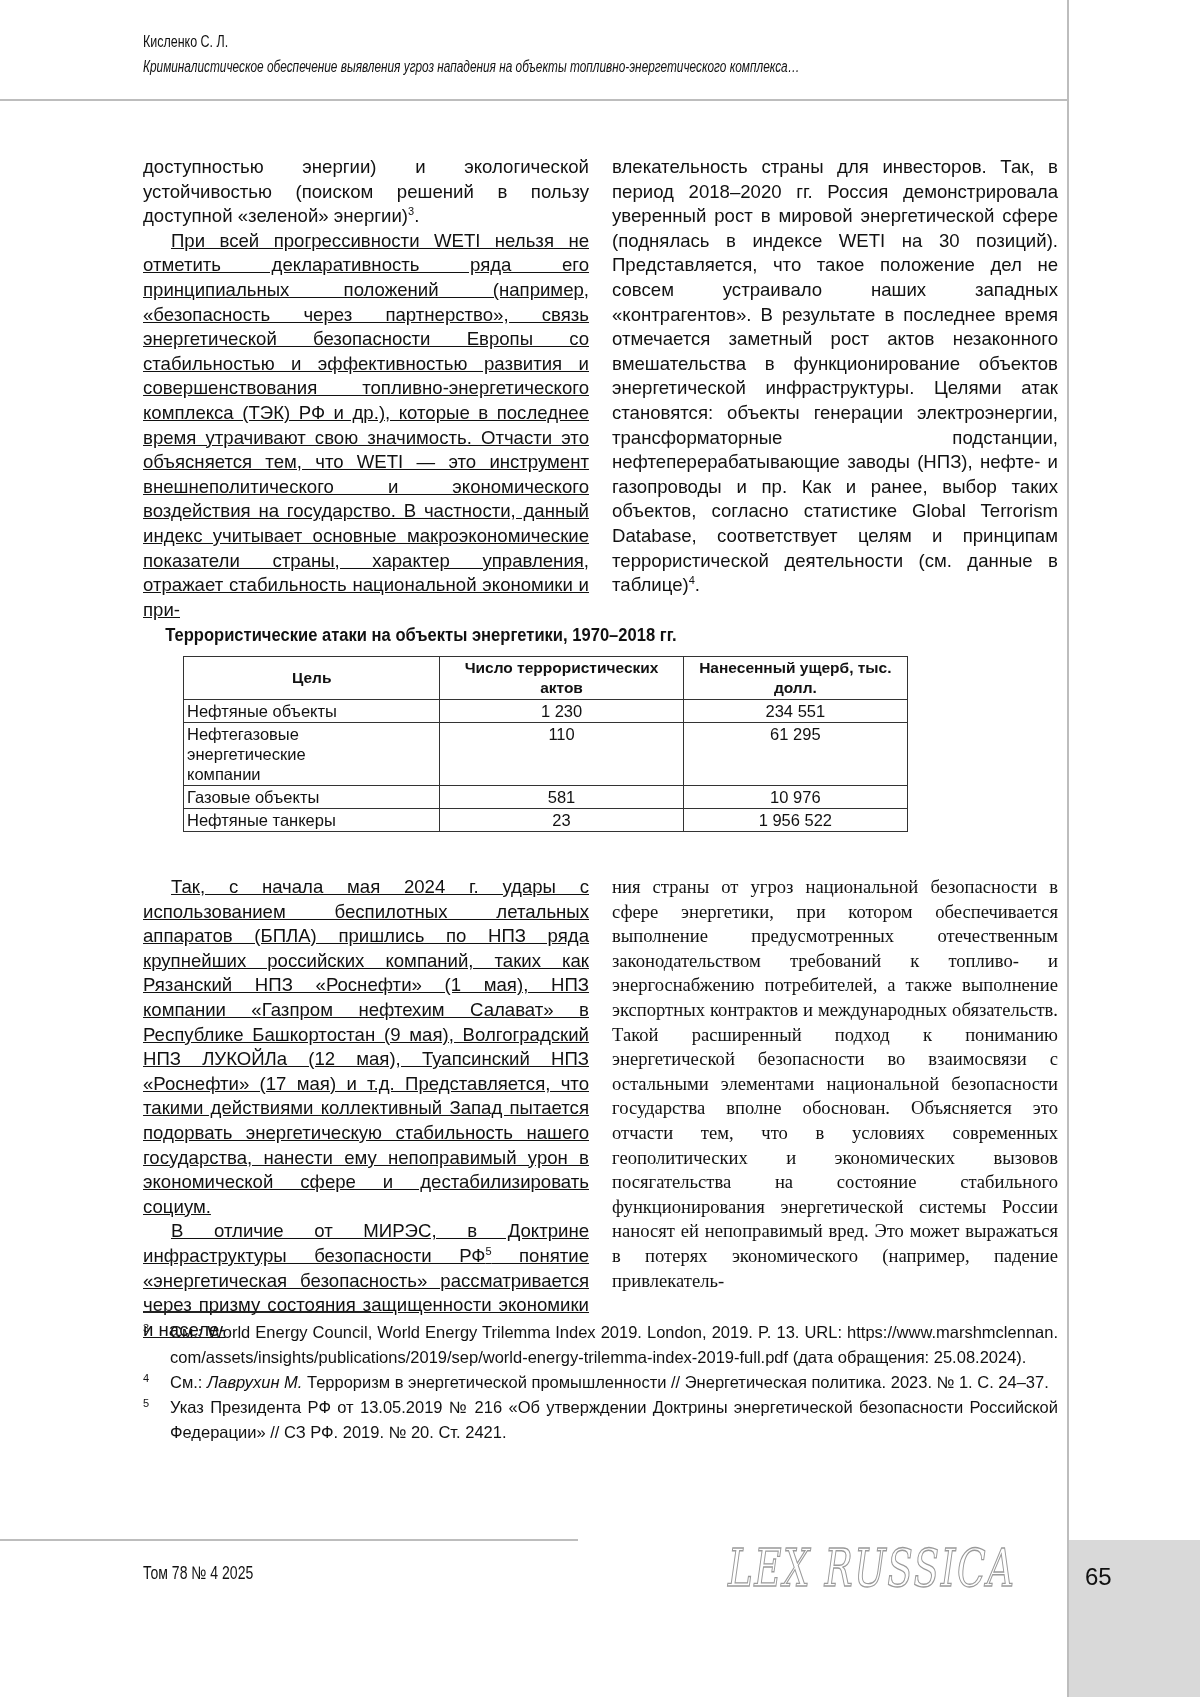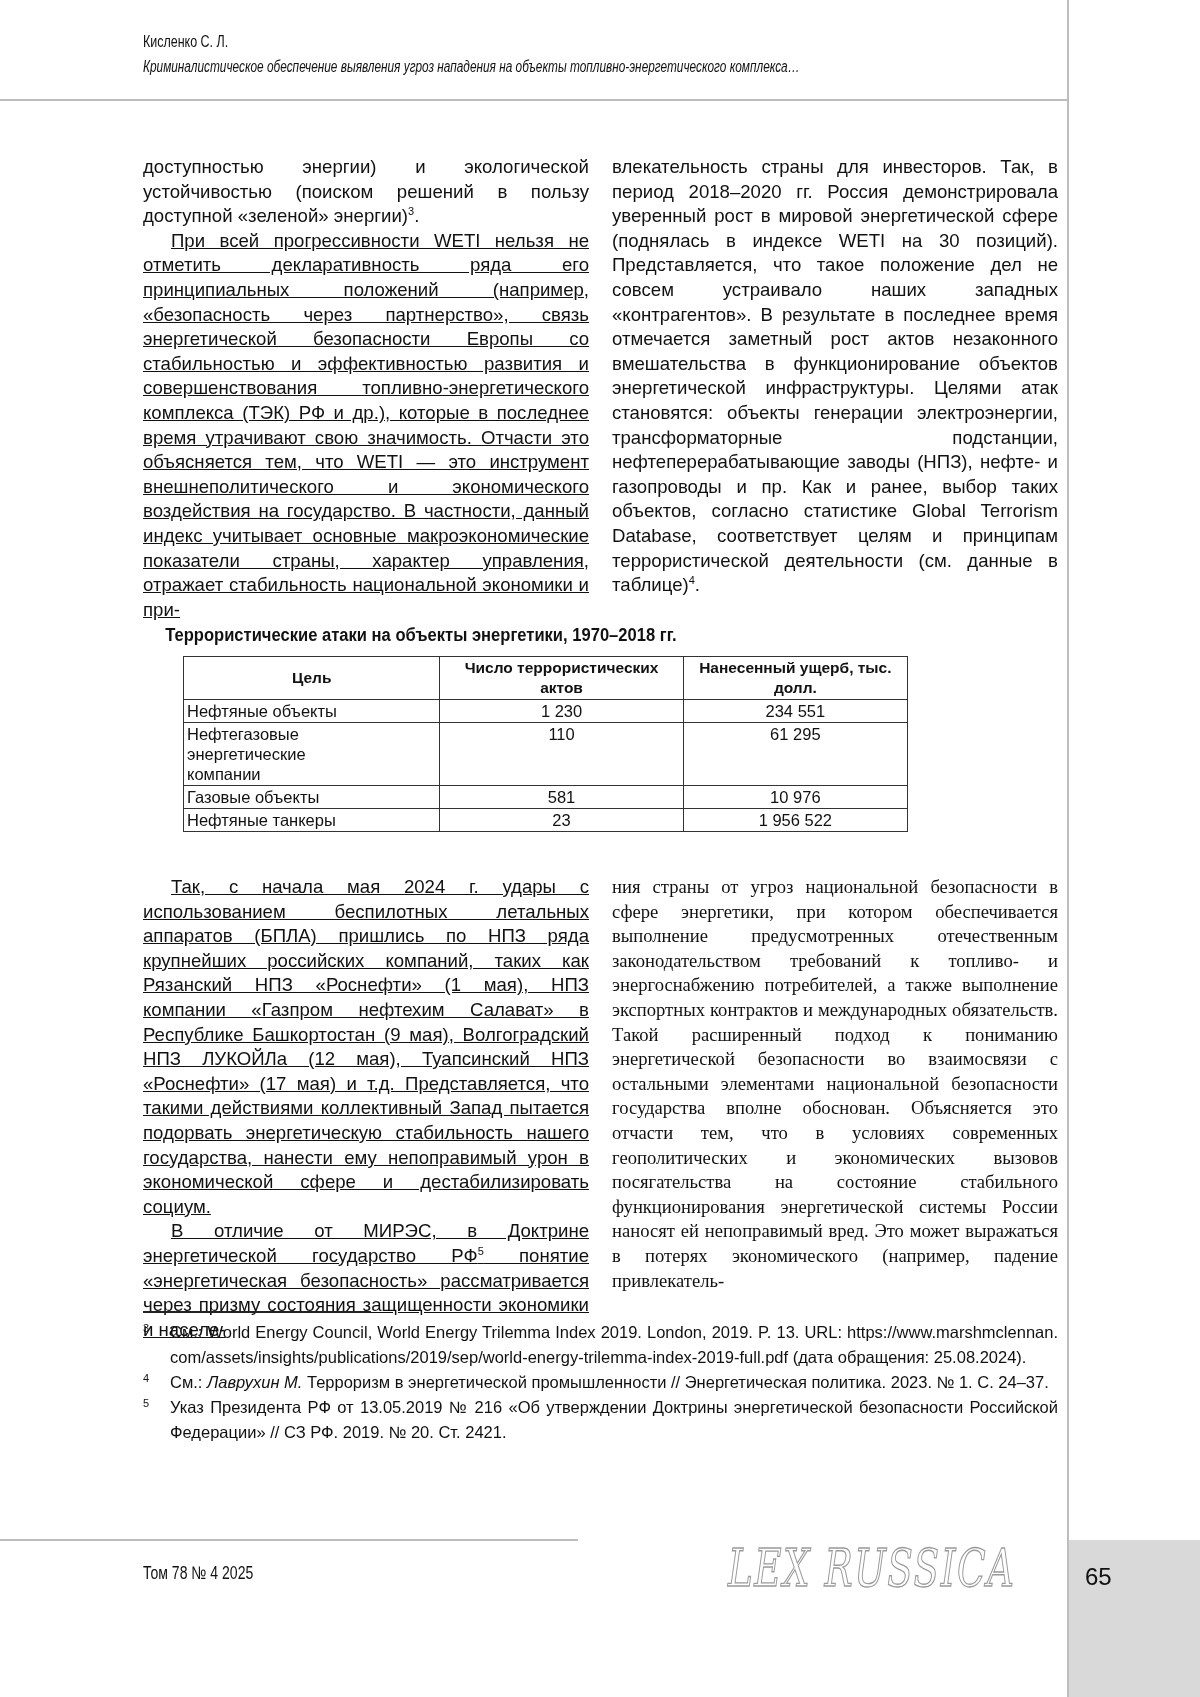--- a/index.html
+++ b/index.html
@@ -98,21 +98,21 @@
     <tr>
       <td>Нефтяные танкеры</td>
       <td class="num">23</td>
       <td class="num">1 956 522</td>
     </tr>
   </tbody>
 </table>
 
 <div class="col col-l2">
   <p class="indent">Так, с начала мая 2024 г. удары с использованием беспилотных летальных аппаратов (БПЛА) пришлись по НПЗ ряда крупнейших российских компаний, таких как Рязанский НПЗ «Роснефти» (1 мая), НПЗ компании «Газпром нефтехим Салават» в Республике Башкортостан (9 мая), Волгоградский НПЗ ЛУКОЙЛа (12 мая), Туапсинский НПЗ «Роснефти» (17 мая) и т.д. Представляется, что такими действиями коллективный Запад пытается подорвать энергетическую стабильность нашего государства, нанести ему непоправимый урон в экономической сфере и дестабилизировать социум.</p>
-  <p class="indent"><span>В отличие от МИРЭС, в Доктрине энергетической государство РФ</span><sup>5</sup><span> понятие «энергетическая безопасность» рассматривается через призму состояния защищенности экономики и населе-</span></p>
+  <p class="indent"><span>В отличие от МИРЭС, в Доктрине инфраструктуры безопасности РФ</span><sup>5</sup><span> понятие «энергетическая безопасность» рассматривается через призму состояния защищенности экономики и населе-</span></p>
 </div>
 
 <div class="col col-r2">
   <p>ния страны от угроз национальной безопасности в сфере энергетики, при котором обеспечивается выполнение предусмотренных отечественным законодательством требований к топливо- и энергоснабжению потребителей, а также выполнение экспортных контрактов и международных обязательств. Такой расширенный подход к пониманию энергетической безопасности во взаимосвязи с остальными элементами национальной безопасности государства вполне обоснован. Объясняется это отчасти тем, что в условиях современных геополитических и экономических вызовов посягательства на состояние стабильного функционирования энергетической системы России наносят ей непоправимый вред. Это может выражаться в потерях экономического (например, падение привлекатель-</p>
 </div>
 
 <div class="fn-rule"></div>
 <div class="footnotes">
   <div class="fn">
     <span class="fn-num">3</span><span></span><em></em><span style="word-break: break-all;">См.: World Energy Council, World Energy Trilemma Index 2019. London, 2019. P. 13. URL: https://www.marshmclennan.com/assets/insights/publications/2019/sep/world-energy-trilemma-index-2019-full.pdf (дата обращения: 25.08.2024).</span>

